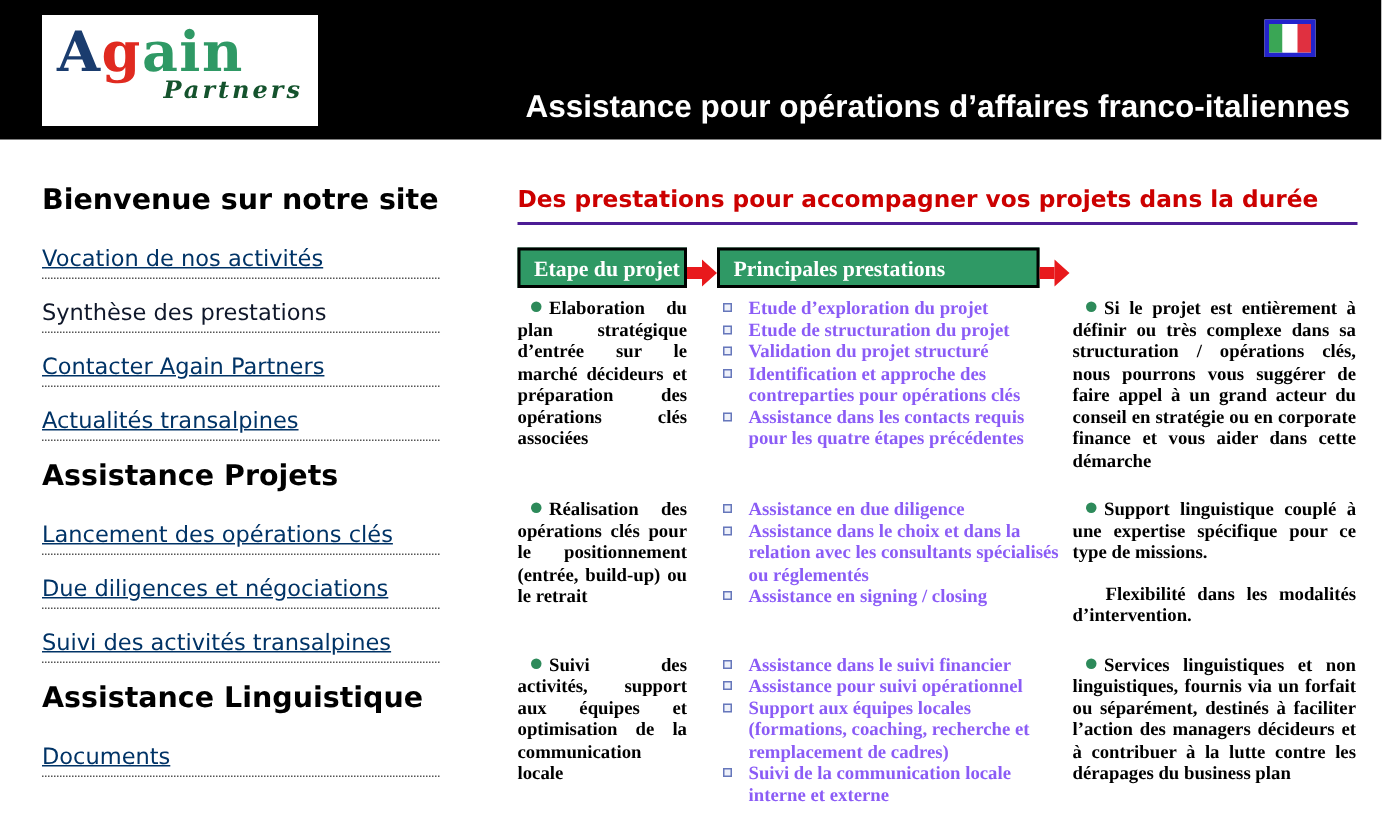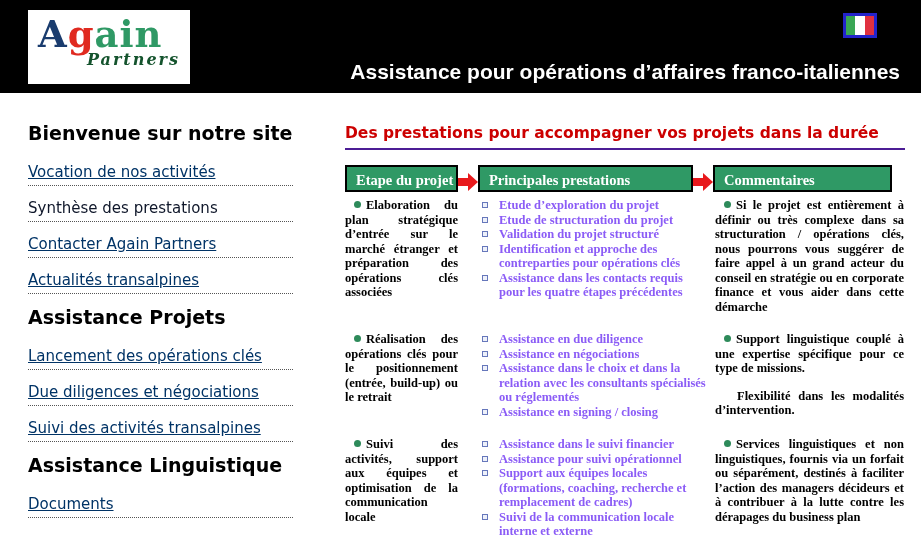--- a/index.html
+++ b/index.html
@@ -1,21 +1,21 @@
 <!DOCTYPE html>
 <html><head>
 <meta charset="utf-8">
 <style>
   * { margin:0; padding:0; box-sizing:border-box; }
   html,body { width:921px; height:556px; background:#fff; overflow:hidden;
               font-family:"DejaVu Sans","Liberation Sans",sans-serif; }
 
   
   .header { position:relative; width:921px; height:93px; background:#000; }
-  .logo-box { position:absolute; left:28px; top:10px; width:162px; height:74px;
+  .logo-box { position:absolute; left:28px; top:10px; width:184px; height:74px;
               background:#fff; cursor:pointer; padding-top:3px; }
   .logo-main { font-family:"DejaVu Serif","Liberation Serif",serif; font-weight:bold;
                font-size:37px; line-height:42px; padding-left:10px; letter-spacing:1px; }
   .logo-a   { color:#1a3c6e; }
   .logo-g   { color:#e02a20; }
   .logo-ain { color:#2f9965; }
   .logo-sub { font-family:"DejaVu Serif","Liberation Serif",serif; font-style:italic;
               font-weight:bold; color:#14532d; font-size:16px; text-align:right;
               padding-right:10px; margin-top:-5px; letter-spacing:2px; }
   .header-title { position:absolute; right:21px; bottom:9px; color:#fff;
@@ -132,25 +132,24 @@
 
     <div class="main-title-wrap">
       <span class="main-title">Des prestations pour accompagner vos projets dans la durée</span>
     </div>
 
     <div class="thead">
       <div class="hbox hbox-1">Etape du projet</div>
       <div class="arrow"></div>
       <div class="hbox hbox-2">Principales prestations proposées</div>
       <div class="arrow"></div>
-      <div class="hbox hbox-3">Commentaires</div>
     </div>
 
     <div class="trow">
-      <div class="cell-etape"><span class="dot"></span><span>Elaboration du plan stratégique d’entrée sur le marché étranger et préparation des opérations clés associées</span></div>
+      <div class="cell-etape"><span class="dot"></span><span>Elaboration du plan stratégique d’entrée sur le marché décideurs et préparation des opérations clés associées</span></div>
       <div class="cell-prest">
         <div class="prest-item">
             <span class="sq"></span>
             <span class="prest-text">Etude d’exploration du projet</span>
           </div>
         <div class="prest-item">
             <span class="sq"></span>
             <span class="prest-text">Etude de structuration du projet</span>
           </div>
         <div class="prest-item">
@@ -173,24 +172,20 @@
 
     <div class="trow">
       <div class="cell-etape"><span class="dot"></span><span>Réalisation des opérations clés pour le positionnement (entrée, build-up) ou le retrait</span></div>
       <div class="cell-prest">
         <div class="prest-item">
             <span class="sq"></span>
             <span class="prest-text">Assistance en due diligence</span>
           </div>
         <div class="prest-item">
             <span class="sq"></span>
-            <span class="prest-text">Assistance en négociations</span>
-          </div>
-        <div class="prest-item">
-            <span class="sq"></span>
             <span class="prest-text">Assistance dans le choix et dans la relation avec les consultants spécialisés ou réglementés</span>
           </div>
         <div class="prest-item">
             <span class="sq"></span>
             <span class="prest-text">Assistance en signing / closing</span>
           </div>
       </div>
       <div class="cell-comm">
         <p><span class="dot"></span><span>Support linguistique couplé à une expertise spécifique pour ce type de missions.</span></p>
         <p class="no-bullet">Flexibilité dans les modalités d’intervention.</p>

